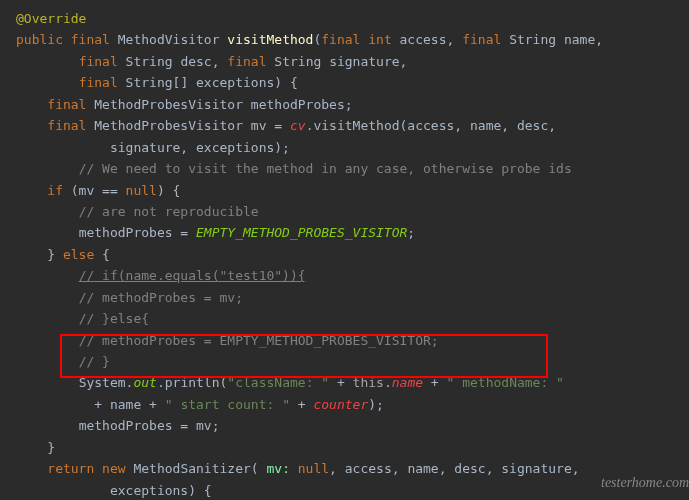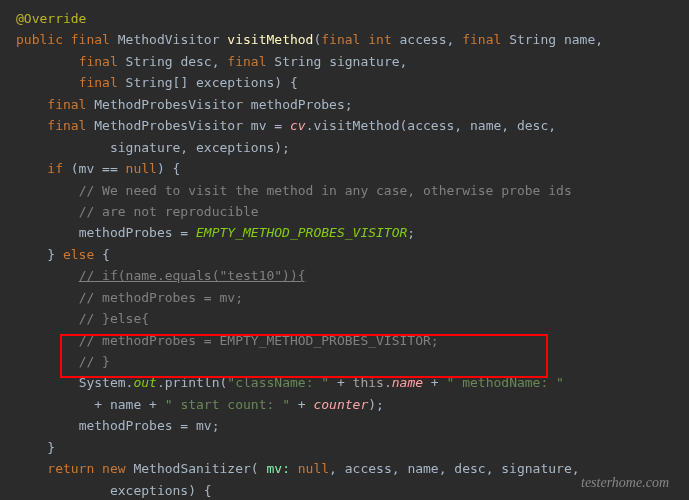--- a/index.html
+++ b/index.html
@@ -21,56 +21,56 @@
     }
     .line {
       white-space: pre;
     }
     .annotation { color: #bbb529; }
     .keyword { color: #cc7832; }
     .method-decl { color: #fef9c3; }
     .string { color: #6a8759; }
     .comment { color: #808080; }
     .comment-active { color: #808080; text-decoration: underline; }
-    .field { color: #fca5a5; font-style: italic; }
+    .field { color: #ef4444; font-style: italic; }
     .static-field { color: #84cc16; font-style: italic; }
     .param-hint { color: #86efac; }
     .this-kw { color: #a3a3a3; }
     .highlight-box {
       border: 2px solid #ff0000;
       position: absolute;
       left: 60px;
       top: 334px;
       width: 488px;
       height: 44px;
       pointer-events: none;
     }
     .watermark {
       position: absolute;
       bottom: 6px;
-      right: 20px;
+      right: 0;
       color: #888;
       font-family: cursive;
       font-size: 14px;
       font-style: italic;
     }
   </style>
 </head>
 <body>
 
 <div>
 <div class="line"><span class="annotation">@Override</span></div>
 <div class="line"><span class="keyword">public</span> <span class="keyword">final</span> <span>MethodVisitor</span> <span class="method-decl">visitMethod</span><span>(</span><span class="keyword">final</span> <span class="keyword">int</span> <span>access</span><span>,</span> <span class="keyword">final</span> <span>String</span> <span>name</span><span>,</span></div>
 <div class="line">        <span class="keyword">final</span> <span>String</span> <span>desc</span><span>,</span> <span class="keyword">final</span> <span>String</span> <span>signature</span><span>,</span></div>
 <div class="line">        <span class="keyword">final</span> <span>String</span><span>[]</span> <span>exceptions</span><span>) {</span></div>
 <div class="line">    <span class="keyword">final</span> <span>MethodProbesVisitor</span> <span>methodProbes</span><span>;</span></div>
 <div class="line">    <span class="keyword">final</span> <span>MethodProbesVisitor</span> <span>mv</span><span> = </span><span class="field">cv</span><span>.visitMethod(access, name, desc,</span></div>
 <div class="line">            <span>signature, exceptions);</span></div>
+<div class="line">        <span class="comment">// We need to visit the method in any case, otherwise probe ids</span></div>
 <div class="line">    <span class="keyword">if</span><span> (mv == </span><span class="keyword">null</span><span>) {</span></div>
-<div class="line">        <span class="comment">// We need to visit the method in any case, otherwise probe ids</span></div>
 <div class="line">        <span class="comment">// are not reproducible</span></div>
 <div class="line">        <span>methodProbes = </span><span class="static-field">EMPTY_METHOD_PROBES_VISITOR</span><span>;</span></div>
 <div class="line">    <span>}</span> <span class="keyword">else</span> <span>{</span></div>
 <div class="line">        <span class="comment-active">// if(name.equals("test10")){</span></div>
 <div class="line">        <span class="comment">// methodProbes = mv;</span></div>
 <div class="line">        <span class="comment">// }else{</span></div>
 <div class="line">        <span class="comment">// methodProbes = EMPTY_METHOD_PROBES_VISITOR;</span></div>
 <div class="line">        <span class="comment">// }</span></div>
 <div class="line">        <span>System.</span><span class="static-field">out</span><span>.println(</span><span class="string">"className: "</span><span> + </span><span class="this-kw">this</span><span>.</span><span class="field">name</span><span> + </span><span class="string">" methodName: "</span></div>
 <div class="line">          <span>+ name + </span><span class="string">" start count: "</span><span> + </span><span class="field">counter</span><span>);</span></div>

